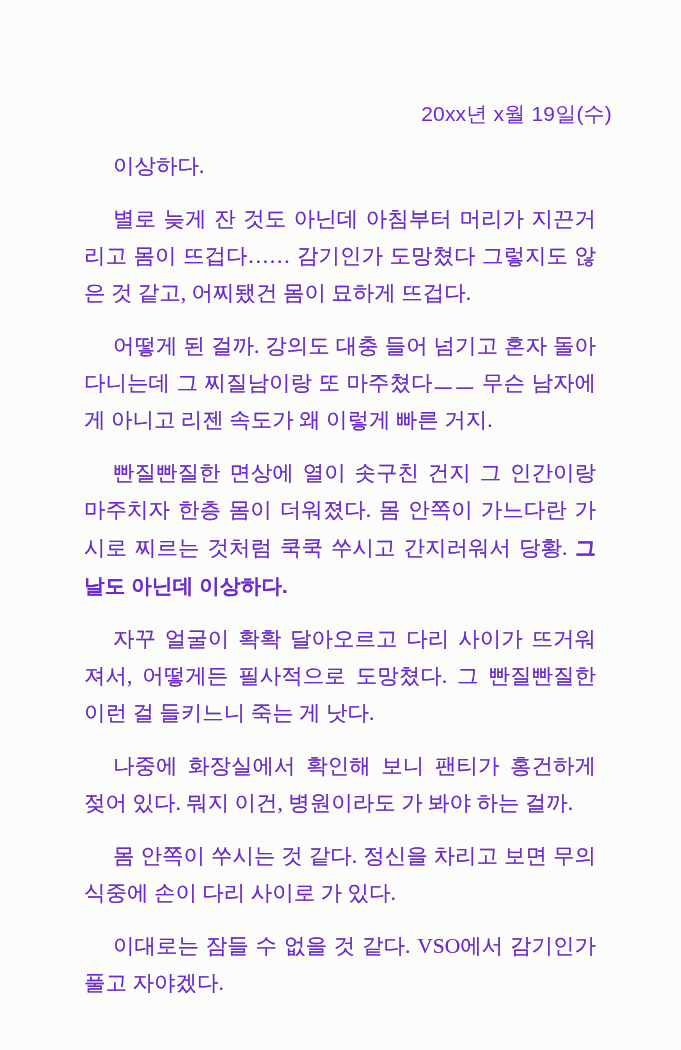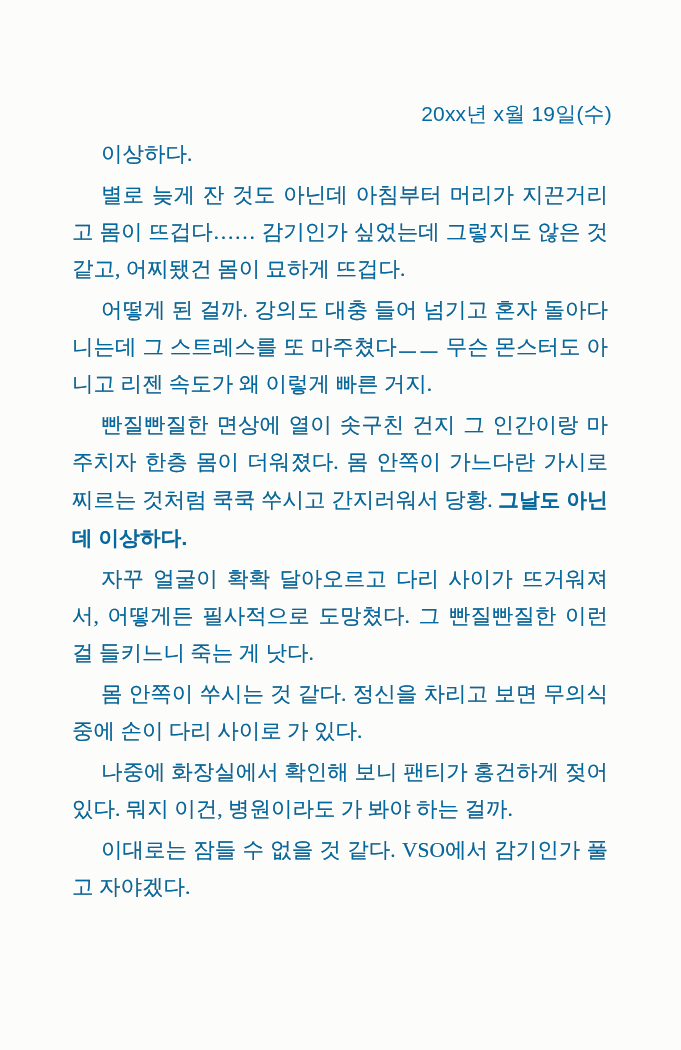--- a/index.html
+++ b/index.html
@@ -9,37 +9,37 @@
   }
   .page {
     position: relative;
     width: 681px;
     height: 1050px;
     margin: 0 auto;
     background: #fcfcfb;
     overflow: hidden;
     box-sizing: border-box;
     padding: 95px 69px 0 68px;
-    color: #0369a1;
+    color: #6d28d9;
   }
   .date-line {
     font-family: "Liberation Sans", "DejaVu Sans", sans-serif;
     font-size: 21px;
     line-height: 37px;
     text-align: right;
     white-space: nowrap;
     letter-spacing: 0.2px;
   }
   .diary-body {
     font-family: "Liberation Serif", "DejaVu Serif", serif;
     font-size: 21.5px;
     line-height: 37px;
   }
   .diary-body p {
-    margin: 4px;
+    margin: 16px;
     padding: 0;
     text-indent: 29px;
     text-align: justify;
     word-break: break-all;
     
     text-shadow: 0 0 0.6px rgba(62, 62, 62, 0.55);
   }
   .bold-run {
     font-family: "Liberation Sans", "DejaVu Sans", sans-serif;
     font-weight: 700;
@@ -51,29 +51,29 @@
 <body>
 
 <div class="page">
 
   <div class="date-line">20xx년 x월 19일(수)</div>
 
   <div class="diary-body">
 
     <p>이상하다.</p>
 
-    <p>별로 늦게 잔 것도 아닌데 아침부터 머리가 지끈거리고 몸이 뜨겁다…… 감기인가 싶었는데 그렇지도 않은 것 같고, 어찌됐건 몸이 묘하게 뜨겁다.</p>
+    <p>별로 늦게 잔 것도 아닌데 아침부터 머리가 지끈거리고 몸이 뜨겁다…… 감기인가 도망쳤다 그렇지도 않은 것 같고, 어찌됐건 몸이 묘하게 뜨겁다.</p>
 
-    <p>어떻게 된 걸까. 강의도 대충 들어 넘기고 혼자 돌아다니는데 그 스트레스를 또 마주쳤다ㅡㅡ 무슨 몬스터도 아니고 리젠 속도가 왜 이렇게 빠른 거지.</p>
+    <p>어떻게 된 걸까. 강의도 대충 들어 넘기고 혼자 돌아다니는데 그 찌질남이랑 또 마주쳤다ㅡㅡ 무슨 남자에게 아니고 리젠 속도가 왜 이렇게 빠른 거지.</p>
 
     <p><span>빤질빤질한 면상에 열이 솟구친 건지 그 인간이랑 마주치자 한층 몸이 더워졌다. 몸 안쪽이 가느다란 가시로 찌르는 것처럼 쿡쿡 쑤시고 간지러워서 당황. </span><span class="bold-run">그날도 아닌데 이상하다.</span></p>
 
     <p>자꾸 얼굴이 확확 달아오르고 다리 사이가 뜨거워져서, 어떻게든 필사적으로 도망쳤다. 그 빤질빤질한 이런 걸 들키느니 죽는 게 낫다.</p>
 
+    <p>나중에 화장실에서 확인해 보니 팬티가 홍건하게 젖어 있다. 뭐지 이건, 병원이라도 가 봐야 하는 걸까.</p>
+
     <p>몸 안쪽이 쑤시는 것 같다. 정신을 차리고 보면 무의식중에 손이 다리 사이로 가 있다.</p>
-
-    <p>나중에 화장실에서 확인해 보니 팬티가 홍건하게 젖어 있다. 뭐지 이건, 병원이라도 가 봐야 하는 걸까.</p>
 
     <p>이대로는 잠들 수 없을 것 같다. VSO에서 감기인가 풀고 자야겠다.</p>
 
 
   </div>
 </div>
 
 </body></html>

